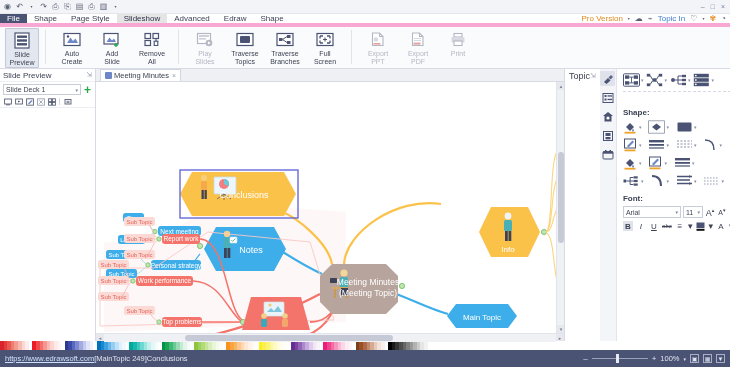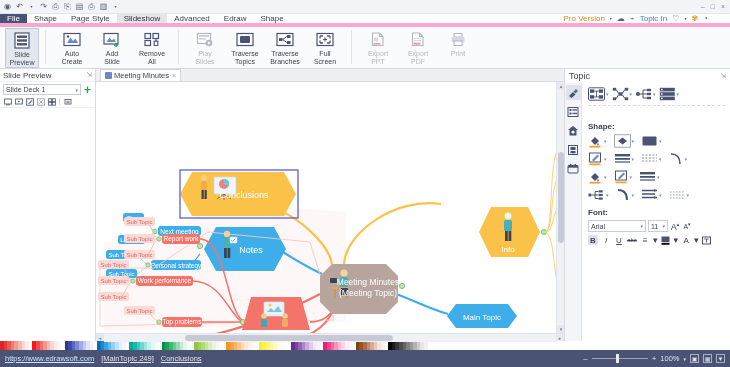--- a/index.html
+++ b/index.html
@@ -23,21 +23,21 @@
   .apptitle { position:absolute; left:0; right:0; text-align:center; font-size:8px; color:#666e85; }
   .wbtns { margin-left:auto; display:flex; gap:6px; padding-right:5px; font-size:7px; color:#7a819a; }
 
   
   .menubar { height:13px; background:#fff; display:flex; align-items:stretch; flex:0 0 13px;
     border-bottom:4px solid #f9a8d4; position:relative; }
   .menu-file { background:#4a5373; color:#fff; padding:0 7px; display:flex; align-items:center;
     font-size:8px; }
   .menu-item { padding:0 7px; display:flex; align-items:center; font-size:8px; color:#3d4354; }
   .menu-item.active { background:#e5e5e5; color:#2d3347; }
-  .menu-right { margin-left:auto; display:flex; align-items:center; gap:5px; padding-right:22px; }
+  .menu-right { margin-left:auto; display:flex; align-items:center; gap:5px; padding-right:4px; }
   .pro { color:#e08a1e; font-size:8px; }
   .signin { color:#3f7fd0; font-size:8px; }
   .mini-ico { font-size:8px; color:#5a6175; }
 
   
   .ribbon { height:42px; background:#fafbfc; border-bottom:1px solid #d8dbe4;
     display:flex; align-items:flex-start; padding:1px 0 0 2px; flex:0 0 42px; }
   .rgroup { display:flex; align-items:flex-start; height:41px; padding:0 3px; }
   .rsep { width:1px; height:34px; background:#e0e3ea; margin:2px 3px 0 3px; }
   .rbtn { width:40px; height:40px; display:flex; flex-direction:column; align-items:center;
@@ -90,21 +90,21 @@
     background:#c6cad6; border-radius:3px; }
   .vscroll { position:absolute; right:0; top:0; bottom:0; width:8px; background:#f0f1f5;
     border-left:1px solid #e2e4ec; }
   .vs-thumb { position:absolute; top:28%; left:1px; width:6px; height:36%;
     background:#c6cad6; border-radius:3px; }
   .vs-btn { position:absolute; left:0; width:8px; height:8px; font-size:5px;
     display:flex; align-items:center; justify-content:center; color:#7a819a; background:#e6e8ee; }
 
   
   .rightpanel { width:166px; background:#fff; border-left:1px solid #d8dbe4;
-    display:flex; flex-direction:column; flex:0 0 166px; }
+    display:flex; flex-direction:row; flex:0 0 166px; }
   .rp-head { height:14px; display:flex; align-items:center; padding:0 4px;
     font-size:9px; color:#3d4354; }
   .rp-head .pin { margin-left:auto; font-size:7px; color:#9aa0b2; }
   .rp-body { flex:1; display:flex; min-height:0; }
   .rp-strip { width:17px; background:#f4f5f8; border-right:1px solid #e2e4ec;
     display:flex; flex-direction:column; align-items:center; padding-top:2px; gap:4px; }
   .rp-strip .si { width:15px; height:15px; display:flex; align-items:center; justify-content:center; }
   .rp-strip .si.active { background:#dfe2eb; border-radius:1px; }
   .rp-content { flex:1; padding:4px 5px 0 6px; overflow:hidden; }
   .rowicons { display:flex; align-items:center; gap:3px; margin-bottom:4px; }
@@ -125,21 +125,21 @@
     font-size:8px; color:#3d4354; }
   .fmtbtn.on { background:#dfe2eb; }
 
   
   .palettebar { height:9px; display:flex; background:#fff; flex:0 0 9px; }
   .swrow { display:flex; height:9px; }
   .sw { width:3.6px; height:9px; }
   .statusbar { height:17px; background:#4a5373; color:#dfe3ef; display:flex;
     align-items:center; padding:0 5px; font-size:7.5px; flex:0 0 17px; }
   .sb-link { color:#cfe0ff; text-decoration:underline; }
-  .sb-txt { margin-left:7px; color:#dfe3ef;text-decoration:underline; }
+  .sb-txt { color:#dfe3ef; }
   .sb-right { margin-left:auto; display:flex; align-items:center; gap:4px; }
   .zm { font-size:8px; color:#dfe3ef; }
   .ztrack { width:56px; height:1px; background:#9aa2bb; position:relative; }
   .zthumb { position:absolute; left:24px; top:-4px; width:3px; height:9px; background:#e7eaf3; }
   .zpct { font-size:7.5px; }
   .vbtn { width:9px; height:9px; border:1px solid #a7aec5; display:flex;
     align-items:center; justify-content:center; font-size:6px; }
 </style>
 </head>
 <body>

